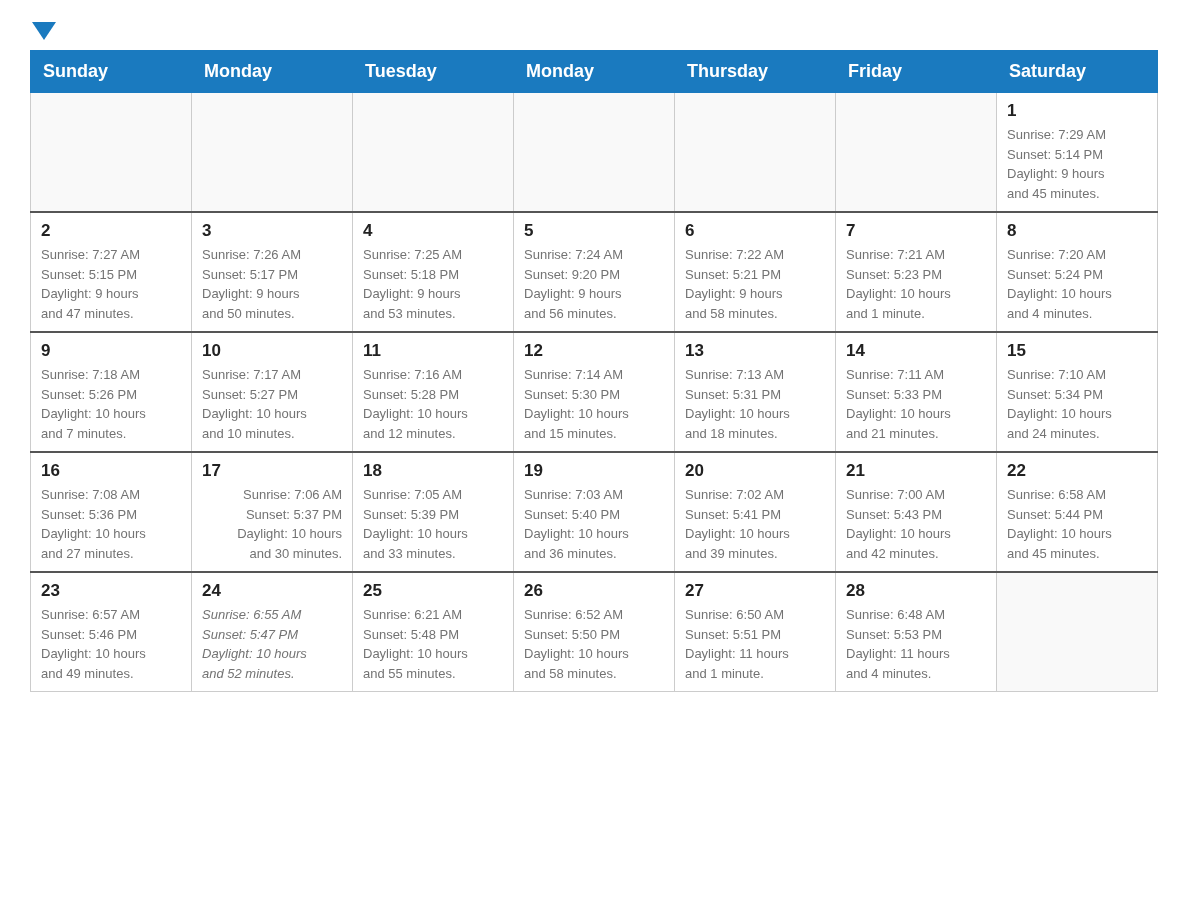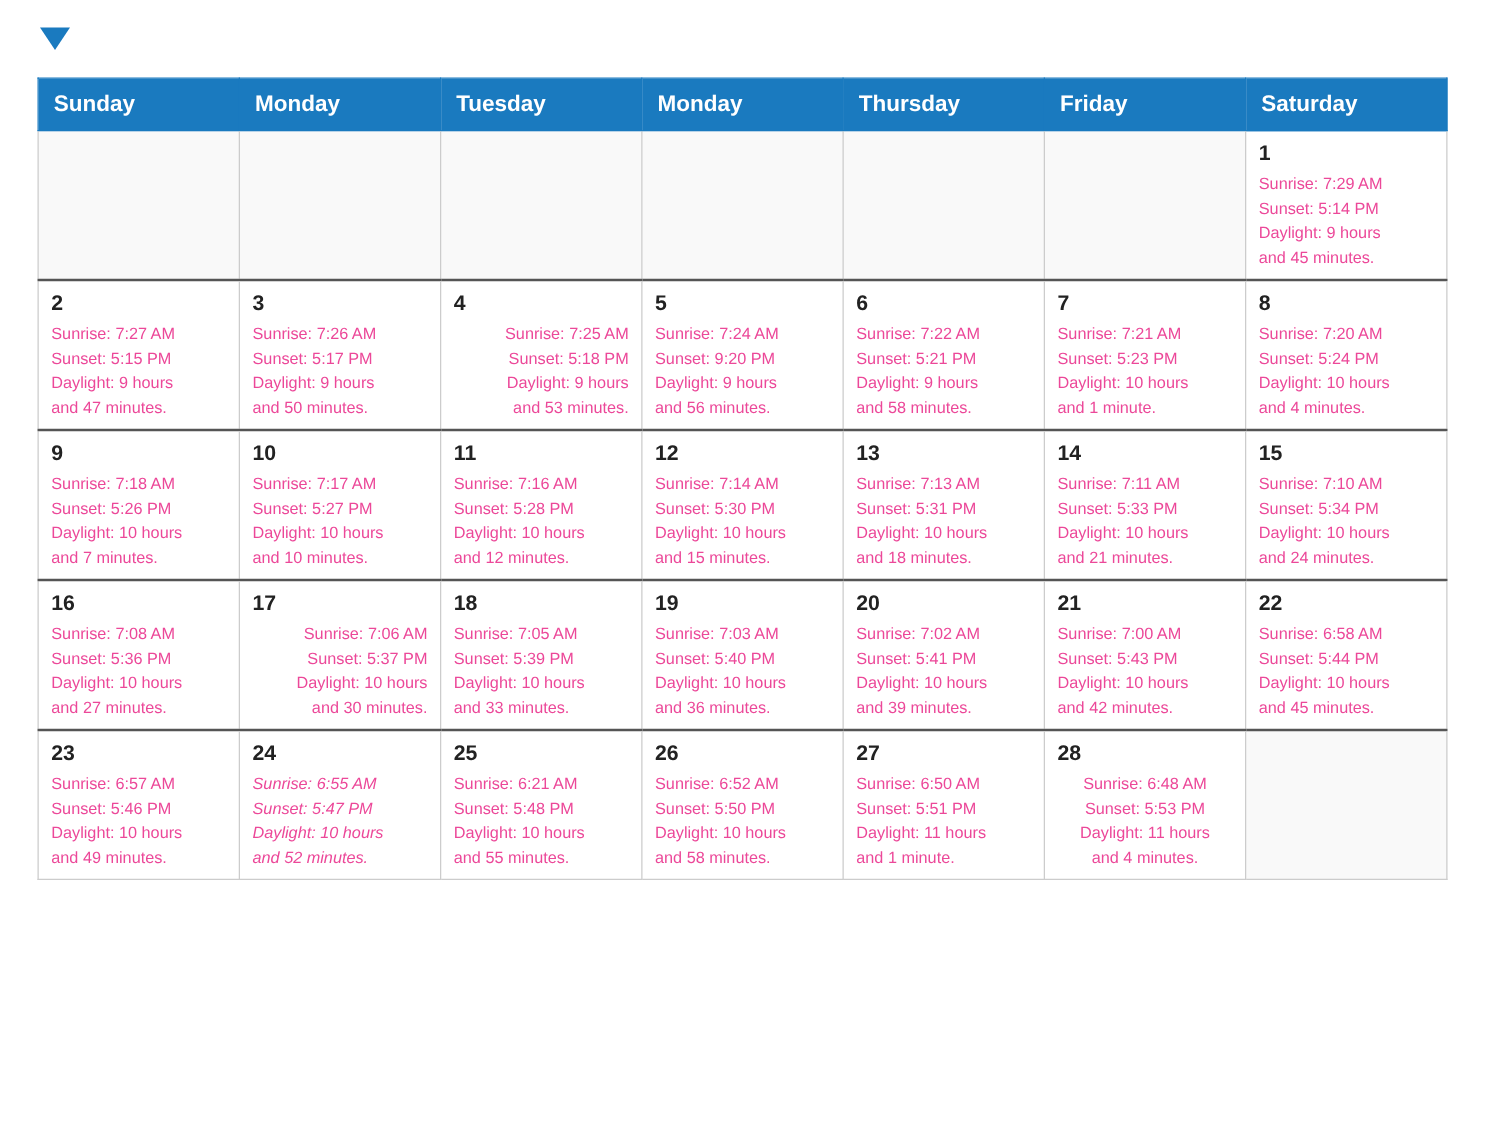--- a/index.html
+++ b/index.html
@@ -31,21 +31,21 @@
       line-height: 1.1;
     }
     .location-subtitle {
       font-size: 22px;
       color: #555;
       margin-top: 4px;
     }
     .calendar-table {
       width: 100%;
       border-collapse: collapse;
-      margin-top: 22px;
+      margin-top: 10px;
       padding-left: 19px;
     }
     .calendar-table th {
       background-color: #1a7abf;
       color: #fff;
       text-align: left;
       padding: 10px 12px;
       font-size: 18px;
       font-weight: bold;
       border: 1px solid #1a7abf;
@@ -59,21 +59,21 @@
     }
     .day-number {
       font-size: 17px;
       font-weight: bold;
       color: #222;
       display: block;
       margin-bottom: 4px;
     }
     .day-info {
       font-size: 13px;
-      color: #ec4899;
+      color: #737373;
       line-height: 1.5;
     }
     .empty-cell {
       background: #f9f9f9;
     }
     .row-divider td {
       border-top: 2px solid #555;
     }
     .logo-row {
       display: flex;
@@ -157,21 +157,21 @@
         </td>
         <td>
           <span class="day-number">3</span>
           <div class="day-info" style="white-space: pre-line;">Sunrise: 7:26 AM
 Sunset: 5:17 PM
 Daylight: 9 hours
 and 50 minutes.</div>
         </td>
         <td>
           <span class="day-number">4</span>
-          <div class="day-info" style="white-space: pre-line; text-align: right;">Sunrise: 7:25 AM
+          <div class="day-info" style="white-space: pre-line;">Sunrise: 7:25 AM
 Sunset: 5:18 PM
 Daylight: 9 hours
 and 53 minutes.</div>
         </td>
         <td>
           <span class="day-number">5</span>
           <div class="day-info" style="white-space: pre-line;">Sunrise: 7:24 AM
 Sunset: 9:20 PM
 Daylight: 9 hours
 and 56 minutes.</div>
@@ -331,21 +331,21 @@
         </td>
         <td>
           <span class="day-number">27</span>
           <div class="day-info" style="white-space: pre-line;">Sunrise: 6:50 AM
 Sunset: 5:51 PM
 Daylight: 11 hours
 and 1 minute.</div>
         </td>
         <td>
           <span class="day-number">28</span>
-          <div class="day-info" style="white-space: pre-line; text-align: center;">Sunrise: 6:48 AM
+          <div class="day-info" style="white-space: pre-line;">Sunrise: 6:48 AM
 Sunset: 5:53 PM
 Daylight: 11 hours
 and 4 minutes.</div>
         </td>
         <td class="empty-cell"></td>
       </tr>
     </tbody>
 </table>
 
 </body></html>

